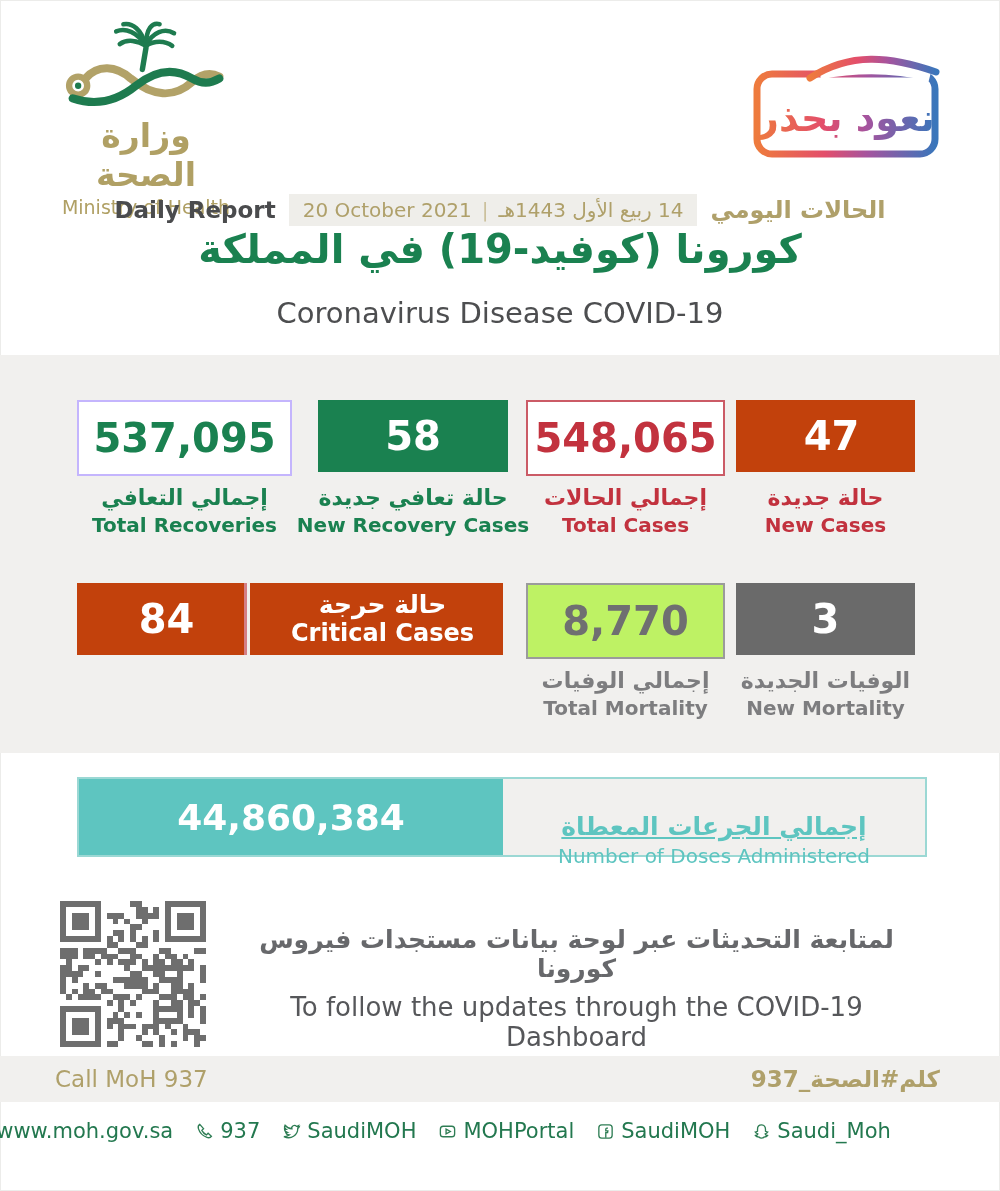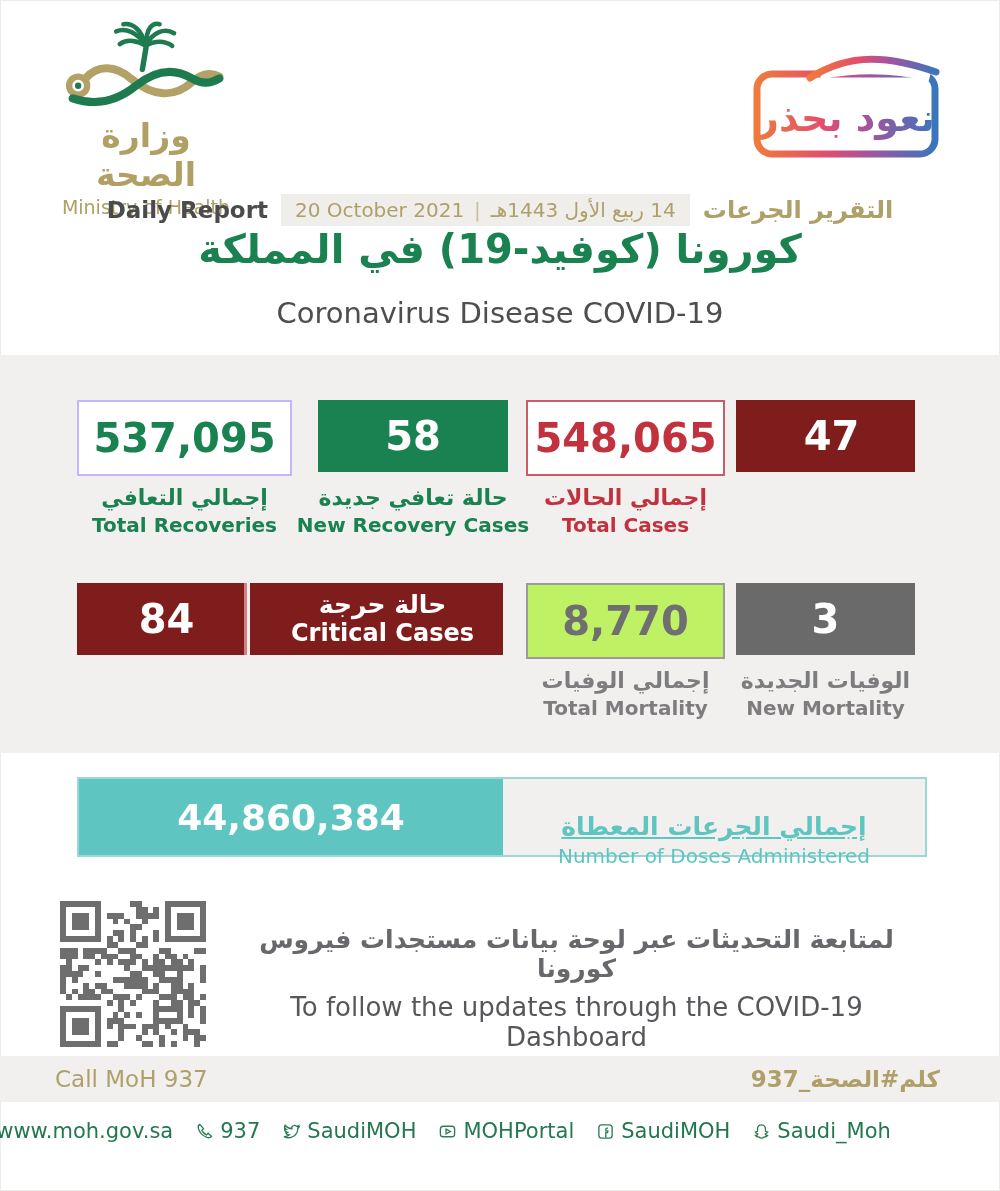--- a/index.html
+++ b/index.html
@@ -22,21 +22,21 @@
   .title-ar{top:226px;left:0;width:1000px;text-align:center;color:#1A8150;font-size:40px;font-weight:bold;}
   .title-en{top:296px;left:0;width:1000px;text-align:center;color:#4D4E50;font-size:29px;}
   
   .band{top:355px;left:0;width:1000px;height:398px;background:#F1F0EE;}
   .card{position:absolute;}
   .box{height:72px;display:flex;flex-direction:column;align-items:center;justify-content:center;}
   .outline-green{background:#fff;border:2px solid #c4b5fd;}
   .outline-red{background:#fff;border:2px solid #CB5B66;}
   .outline-gray{background:#bef264;border:2px solid #9B9B9B;}
   .fill-green{background:#1A8150;}
-  .fill-red{background:#7f1d1d;padding-left:12px;}
+  .fill-red{background:#c2410c;padding-left:12px;}
   .fill-dark{background:#6A6A6A;}
   .num{font-size:40px;font-weight:bold;line-height:1;}
   .num.white{color:#fff;}
   .num.green{color:#1A8150;}
   .num.red{color:#C2323E;}
   .num.gray{color:#6F6F71;}
   .card-labels{position:absolute;left:50%;transform:translateX(-50%);top:84px;text-align:center;white-space:nowrap;}
   .lab-ar{font-size:22px;font-weight:bold;line-height:1.3;}
   .lab-en{font-size:20px;font-weight:bold;line-height:1.25;}
   .lab-green{color:#1A8150;}
@@ -112,21 +112,21 @@
   </svg>
 </div>
 
 <div class="abs report-line">
   <span class="daily-en">Daily Report</span>
   <span class="date-box">
     <span>20 October 2021</span>
     <span class="date-sep">|</span>
     <span dir="rtl">14 ربيع الأول 1443هـ</span>
   </span>
-  <span class="daily-ar" dir="rtl">التقرير الجرعات</span>
+  <span class="daily-ar" dir="rtl">الحالات اليومي</span>
 </div>
 
 <div class="abs title-ar" dir="rtl">كورونا (كوفيد-19) في المملكة</div>
 <div class="abs title-en">Coronavirus Disease COVID-19</div>
 
 <div class="abs band"></div>
 
 <div class="card" style="left:77px;top:400px;width:215px;">
   <div class="box outline-green">
     <span class="num green">537,095</span>
@@ -153,20 +153,24 @@
   </div>
   <div class="card-labels">
     <div class="lab-ar lab-red" dir="rtl">إجمالي الحالات</div>
     <div class="lab-en lab-red">Total Cases</div>
   </div>
 </div>
 
 <div class="card" style="left:736px;top:400px;width:179px;">
   <div class="box fill-red">
     <span class="num white">47</span>
+  </div>
+  <div class="card-labels">
+    <div class="lab-ar lab-red" dir="rtl">حالة جديدة</div>
+    <div class="lab-en lab-red">New Cases</div>
   </div>
 </div>
 
 <div class="card" style="left:77px;top:583px;width:170px;">
   <div class="box fill-red" style="border-right:3px solid #D47F85;">
     <span class="num white">84</span>
   </div>
 </div>
 
 <div class="card" style="left:250px;top:583px;width:253px;">

